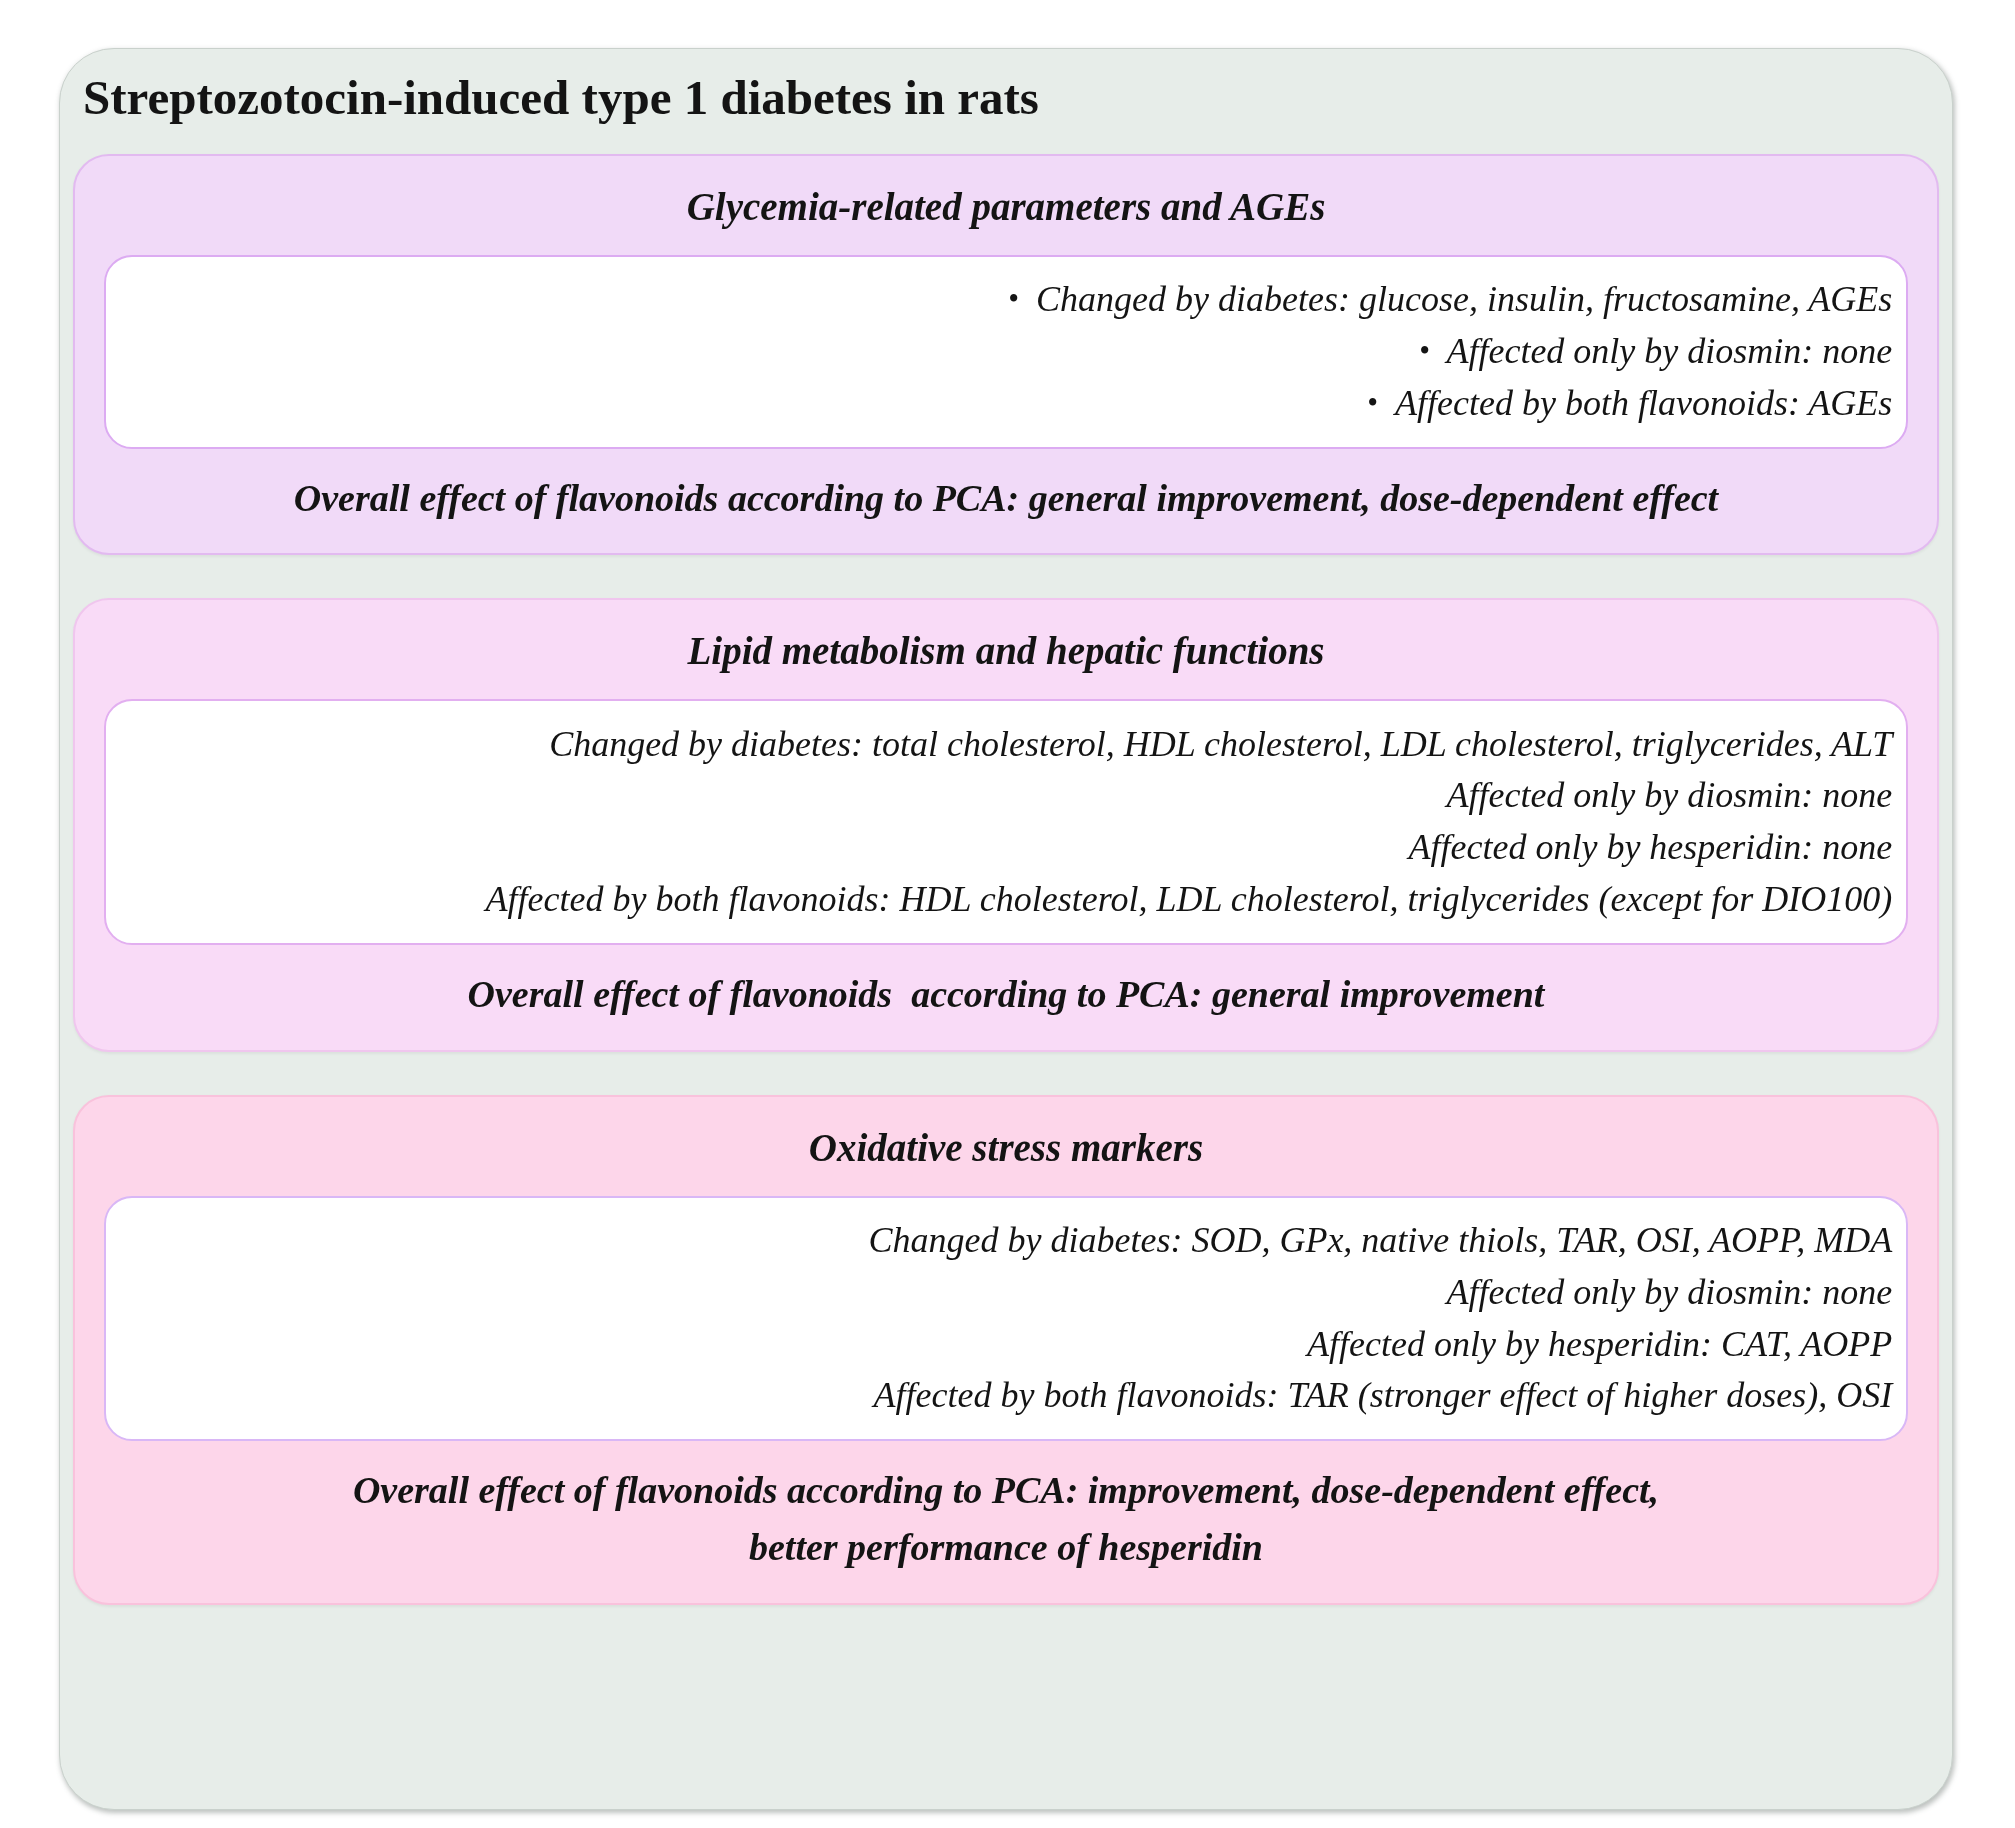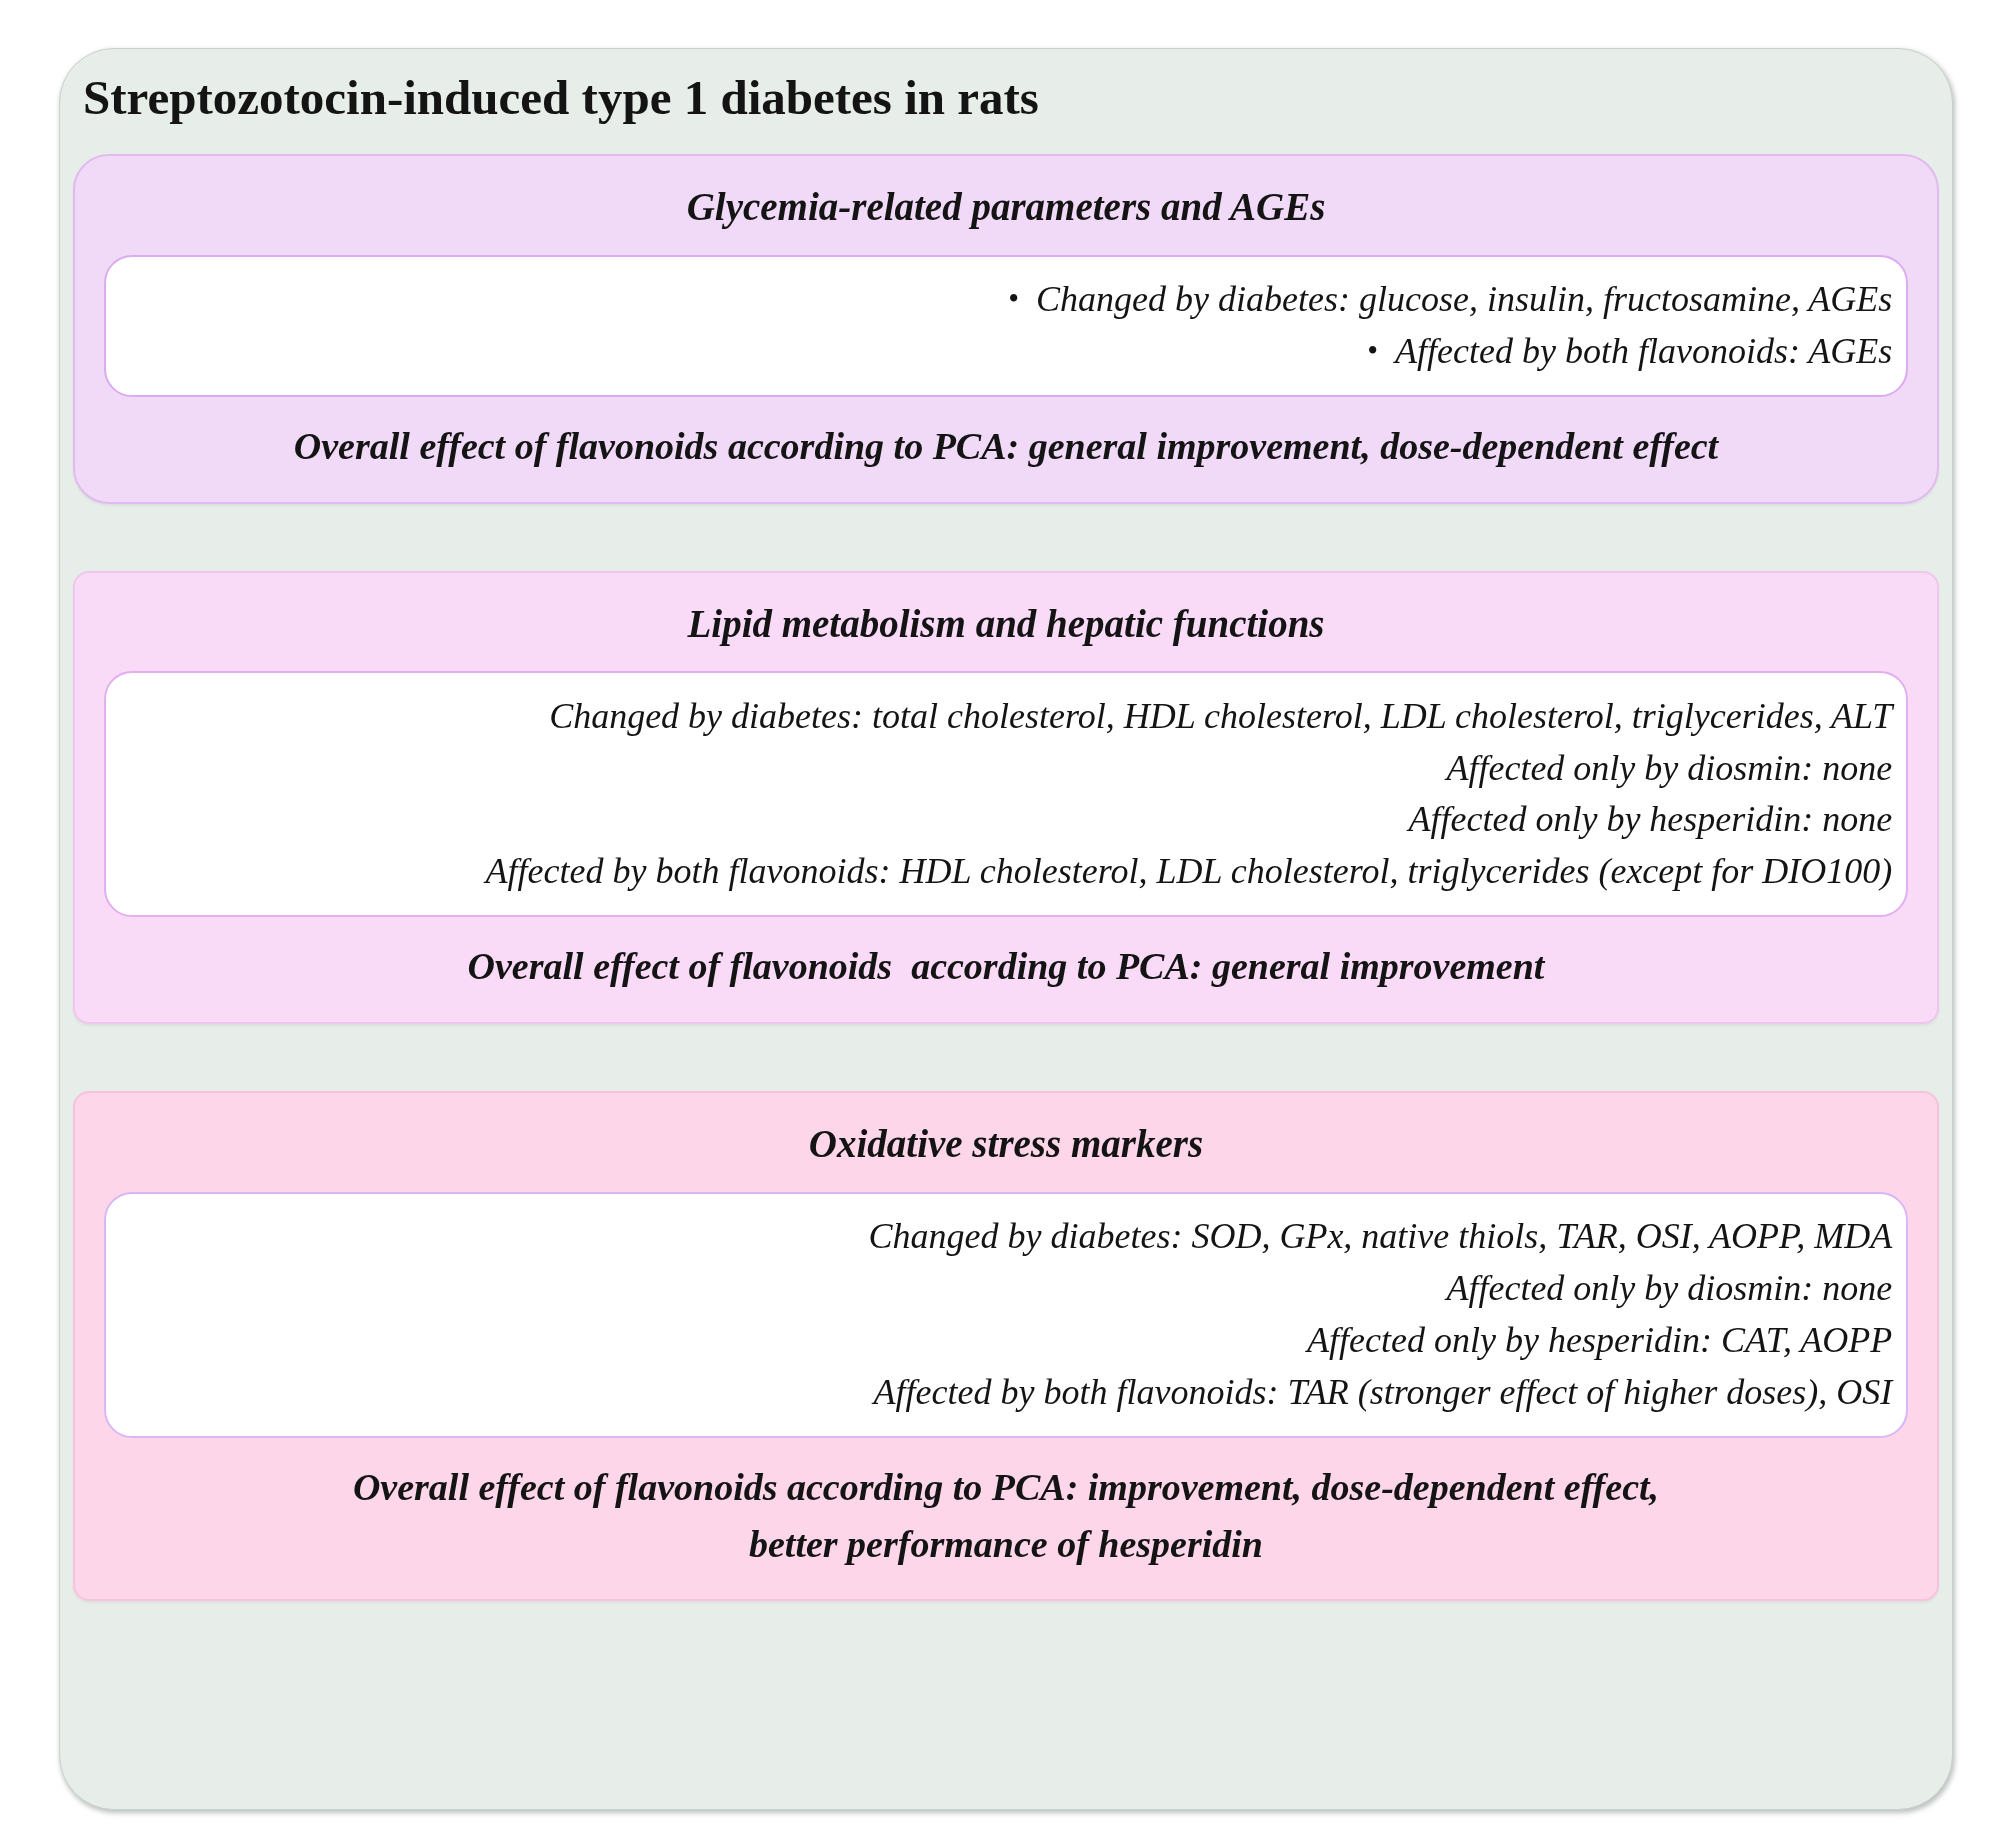--- a/index.html
+++ b/index.html
@@ -36,21 +36,21 @@
   }
   .panel {
     margin: 0 12.7px;
     border: 2.3px solid;
     border-radius: 36px;
     box-sizing: border-box;
     padding: 28px 0 26.6px;
     box-shadow: 0 1.2px 2.9px rgba(0,0,0,0.05);
     font-style: italic;
   }
-  .panel + .panel { margin-top: 67px; border-radius: 16px; }
+  .panel + .panel { margin-top: 43px; }
   .panel-1 { background: #f1daf8; border-color: #e2baf0; margin-top: 24px; }
   .panel-2 { background: #f9dbf7; border-color: #f0c6ee; }
   .panel-3 { background: #fdd6ea; border-color: #f9c2dc; }
   .panel-header {
     margin: 0;
     text-align: center;
     font-size: 39px;
     font-weight: bold;
     line-height: 1.2;
   }
@@ -101,20 +101,23 @@
 
   <section class="panel panel-1">
     <h2 class="panel-header">Glycemia-related parameters and AGEs</h2>
     <div class="inner-box">
       <div class="lines">
 
           <div class="line">
             <span class="bullet">•</span><span>Changed by diabetes: glucose, insulin, fructosamine, AGEs</span>
           </div>
 
+          <div class="line">
+            <span class="bullet">•</span><span>Affected only by diosmin: none</span>
+          </div>
 
 
           <div class="line">
             <span class="bullet">•</span><span>Affected by both flavonoids: AGEs</span>
           </div>
         </div>
     </div>
     <p class="panel-summary">Overall effect of flavonoids according to PCA: general improvement, dose-dependent effect</p>
   </section>
 

